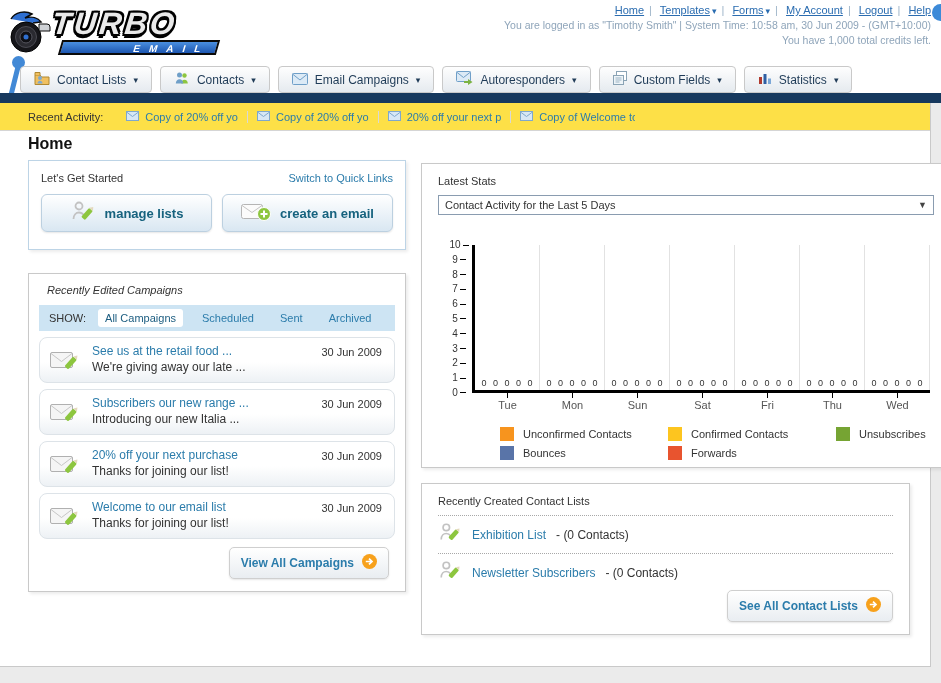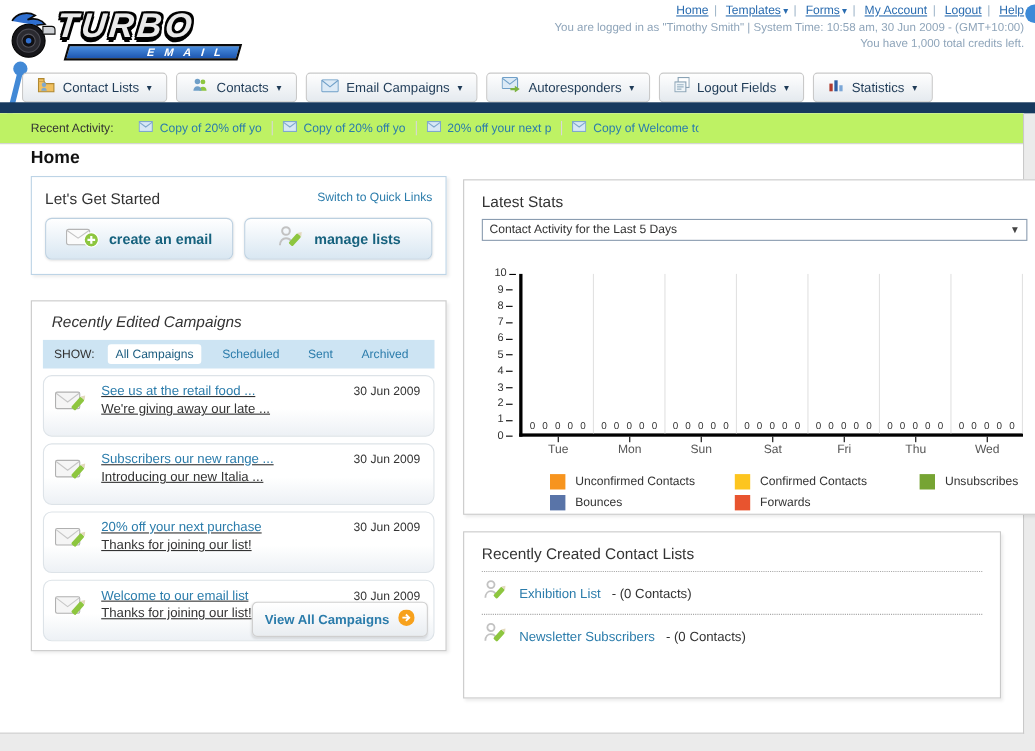--- a/index.html
+++ b/index.html
@@ -37,51 +37,51 @@
     cursor:pointer; }
   .tab-lb { font-size:12px; color:#1f3b57; }
   .tab-dd { font-size:9px; color:#1f3b57; }
   .navy-bar { position:absolute; left:0; top:93px; width:941px; height:10px; background:#17395e; }
 
   
   .content { position:absolute; left:0; top:103px; width:931px; height:564px; background:#fff;
     border-right:1px solid #c9c9c9; border-bottom:1px solid #c9c9c9; }
 
   .activity { position:absolute; left:0; top:0; width:100%; height:28px; display:flex; align-items:center;
-    background:#bef264; border-bottom:1px solid #d5d5d5; padding-left:28px; font-size:11px; }
+    background:#fde047; border-bottom:1px solid #d5d5d5; padding-left:28px; font-size:11px; }
   .act-label { color:#333; margin-right:14px; }
   .act-item { display:flex; align-items:center; gap:6px; padding:0 9px; border-right:1px solid #d8d8d8;
     cursor:pointer; }
   .act-item:last-child { border-right:none; }
   .act-text { color:#2b7cab; max-width:96px; overflow:hidden; white-space:nowrap; display:inline-block; }
 
   .home-title { position:absolute; left:28px; top:32px; font-size:16px; font-weight:bold; color:#111; }
 
   .panel { position:absolute; background:#fff; border:1px solid #c9c9c9; box-shadow:2px 2px 3px rgba(0,0,0,0.08); }
-  .panel-title { font-size:14px; color:#333; }
+  .panel-title { font-size:11px; color:#333; }
 
   
   #panel-get-started { left:28px; top:57px; width:378px; height:90px; border-color:#bdd4e6; padding:11px 12px; }
   .gs-head { display:flex; justify-content:space-between; align-items:center; }
   .gs-link { font-size:11px; color:#2b7cab; cursor:pointer; }
   .gs-buttons { display:flex; gap:10px; margin-top:10px; }
   .gs-btn { flex:1; height:38px; display:flex; align-items:center; justify-content:center; gap:9px;
     border:1px solid #bcd0e0; border-radius:6px; background:linear-gradient(#ffffff,#d9e7f2);
     font-size:13px; font-weight:bold; color:#16627e; cursor:pointer; box-shadow:0 1px 2px rgba(0,0,0,0.1); }
 
   
   #panel-campaigns { left:28px; top:170px; width:378px; height:319px; padding:10px 10px; }
   #panel-campaigns .panel-title { margin-left:8px;font-style:italic; }
   .camp-tabs { margin-top:9px; height:26px; background:#cde4f3; display:flex; align-items:center;
     gap:12px; padding:0 10px; font-size:11px; }
   .camp-show { color:#333; }
   .camp-tab { color:#2b7cab; cursor:pointer; padding:3px 7px; }
   .camp-tab.active { background:#fff; border-radius:3px; color:#1c5d80; }
-  .camp-row { position:relative; margin-top:6px; height:56px; border:1px solid #dde3e8; border-radius:8px;
-    background:linear-gradient(180deg,#ffffff 55%,#edf1f5);text-decoration:underline; }
+  .camp-row { position:relative; margin-top:6px; height:46px; border:1px solid #dde3e8; border-radius:8px;
+    background:linear-gradient(180deg,#ffffff 55%,#edf1f5); }
   .camp-ic { position:absolute; left:10px; top:10px; }
   .camp-text { margin-left:52px; padding-top:6px; }
   .camp-title { font-size:12px; color:#2b7cab; cursor:pointer; display:block; }
   .camp-sub { font-size:12px; color:#333; margin-top:2px; display:block; }
   .camp-date { position:absolute; right:12px; top:8px; font-size:11px; color:#333; }
   .view-all { position:absolute; right:16px; bottom:12px; }
   .lnk-btn { display:inline-flex; align-items:center; gap:8px; padding:6px 11px; border:1px solid #cfcfcf;
     border-radius:5px; background:linear-gradient(#ffffff,#e9edf1); font-size:12px; color:#2b7cab;
     cursor:pointer; box-shadow:0 1px 2px rgba(0,0,0,0.1);font-weight:bold; }
 
@@ -193,21 +193,21 @@
           </svg></span>
       <span class="tab-lb">Autoresponders</span>
       <span class="tab-dd">▾</span>
     </div>
     <div class="tab">
       <span><svg width="14" height="14" viewBox="0 0 14 14">
             <rect x="3.5" y="0.5" width="10" height="9" fill="#fff" stroke="#8aa3b5"></rect>
             <rect x="0.5" y="4.5" width="10" height="9" fill="#eef4f8" stroke="#8aa3b5"></rect>
             <path d="M2.5 7 h6 M2.5 9 h6 M2.5 11 h4" stroke="#9bb3c4"></path>
           </svg></span>
-      <span class="tab-lb">Logout Fields</span>
+      <span class="tab-lb">Custom Fields</span>
       <span class="tab-dd">▾</span>
     </div>
     <div class="tab">
       <span><svg width="14" height="13" viewBox="0 0 14 13">
             <rect x="1" y="5" width="3" height="7" fill="#b03a2e"></rect>
             <rect x="5.5" y="2" width="3" height="10" fill="#2e5fa3"></rect>
             <rect x="10" y="6.5" width="3" height="5.5" fill="#7ba7d7"></rect>
           </svg></span>
       <span class="tab-lb">Statistics</span>
       <span class="tab-dd">▾</span>
@@ -251,38 +251,38 @@
 
     <div class="home-title">Home</div>
 
     <div class="panel" id="panel-get-started">
       <div class="gs-head">
         <span class="panel-title">Let's Get Started</span>
         <a class="gs-link">Switch to Quick Links</a>
       </div>
       <div class="gs-buttons">
         <div class="gs-btn">
-          <span><svg width="30" height="20" viewBox="0 0 30 20">
-                <rect x="0.5" y="2.5" width="21" height="14" rx="2" fill="#fbfbfb" stroke="#b5b5b5"></rect>
-                <path d="M1 3.5 l10 7 10-7" fill="none" stroke="#c4c4c4"></path>
-                <circle cx="23" cy="12" r="6.5" fill="#8dc63f" stroke="#fff"></circle>
-                <path d="M23 8.5 v7 M19.5 12 h7" stroke="#fff" stroke-width="2"></path>
-              </svg></span>
-          <span>create an email</span>
-        </div>
-        <div class="gs-btn">
           <span><svg width="26" height="26" viewBox="0 0 26 26">
                 <circle cx="9" cy="7" r="3.5" fill="none" stroke="#c2c2c2" stroke-width="1.8"></circle>
                 <path d="M3.5 20 c0-4 2.5-6.5 5.5-6.5 2 0 3.6 1 4.6 2.6" fill="none" stroke="#c2c2c2" stroke-width="1.8"></path>
                 <g transform="rotate(-48 17 15)">
                   <rect x="11" y="12.5" width="12" height="5" rx="1.2" fill="#8dc63f"></rect>
                   <path d="M23 12.5 l3.4 2.5 -3.4 2.5 z" fill="#e3d9bd"></path>
                 </g>
               </svg></span>
           <span>manage lists</span>
+        </div>
+        <div class="gs-btn">
+          <span><svg width="30" height="20" viewBox="0 0 30 20">
+                <rect x="0.5" y="2.5" width="21" height="14" rx="2" fill="#fbfbfb" stroke="#b5b5b5"></rect>
+                <path d="M1 3.5 l10 7 10-7" fill="none" stroke="#c4c4c4"></path>
+                <circle cx="23" cy="12" r="6.5" fill="#8dc63f" stroke="#fff"></circle>
+                <path d="M23 8.5 v7 M19.5 12 h7" stroke="#fff" stroke-width="2"></path>
+              </svg></span>
+          <span>create an email</span>
         </div>
       </div>
     </div>
 
     <div class="panel" id="panel-campaigns">
       <div class="panel-title">Recently Edited Campaigns</div>
       <div class="camp-tabs">
         <span class="camp-show">SHOW:</span>
         <span class="camp-tab active">All Campaigns</span>
         <span class="camp-tab">Scheduled</span>
@@ -558,16 +558,25 @@
               <circle cx="9" cy="7" r="3.5" fill="none" stroke="#c2c2c2" stroke-width="1.8"></circle>
               <path d="M3.5 20 c0-4 2.5-6.5 5.5-6.5 2 0 3.6 1 4.6 2.6" fill="none" stroke="#c2c2c2" stroke-width="1.8"></path>
               <g transform="rotate(-48 17 15)">
                 <rect x="11" y="12.5" width="12" height="5" rx="1.2" fill="#8dc63f"></rect>
                 <path d="M23 12.5 l3.4 2.5 -3.4 2.5 z" fill="#e3d9bd"></path>
               </g>
             </svg></span>
         <span class="cl-name">Newsletter Subscribers</span>
         <span class="cl-detail">- (0 Contacts)</span>
       </div>
+      <div class="see-all">
+        <span class="lnk-btn">
+          <span>See All Contact Lists</span>
+          <span><svg width="15" height="15" viewBox="0 0 15 15">
+                <circle cx="7.5" cy="7.5" r="7.5" fill="#f7a11c"></circle>
+                <path d="M3.8 7.5 h6 M7 4.6 l3 2.9 -3 2.9" stroke="#fff" stroke-width="1.7" fill="none"></path>
+              </svg></span>
+        </span>
+      </div>
     </div>
 
   </div>
 </div>
 
 </body></html>

